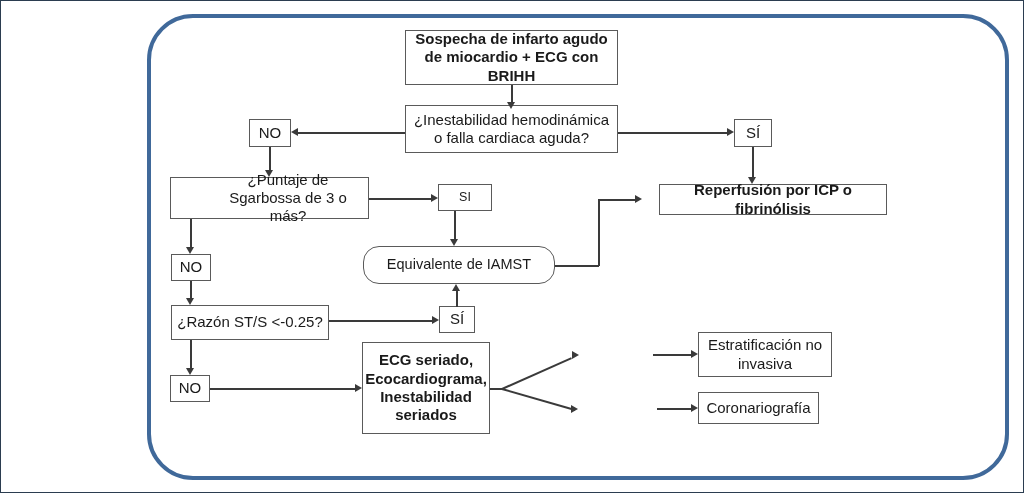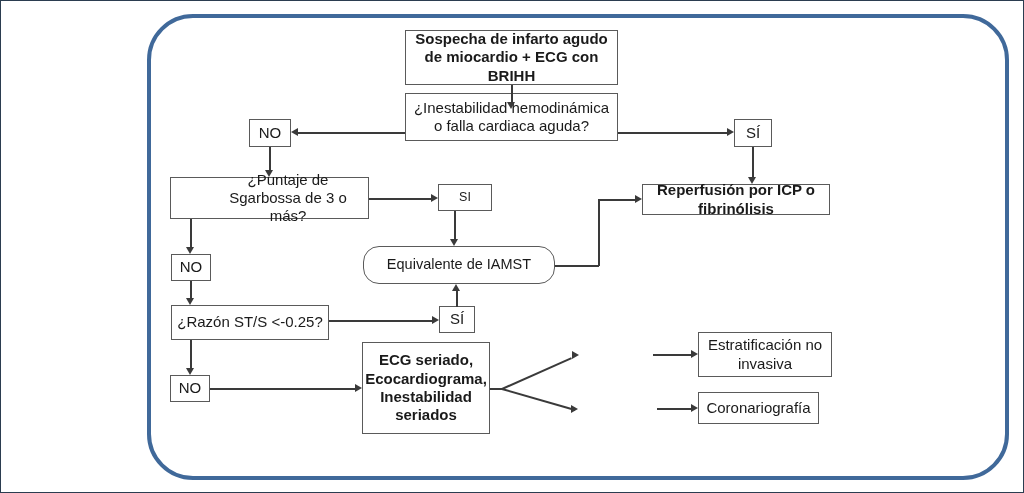--- a/index.html
+++ b/index.html
@@ -76,31 +76,31 @@
 </style>
 </head>
 <body>
 
 <div id="canvas">
 
   <div id="frame"></div>
 
   <div class="node bold md" style="left:404px; top:29px; width:213px; height:55px;">Sospecha de infarto agudo de miocardio + ECG con BRIHH</div>
 
-  <div class="node md" style="left:404px; top:92px; width:213px; height:48px;">¿Inestabilidad hemodinámica o falla cardiaca aguda?</div>
+  <div class="node md" style="left:404px; top:104px; width:213px; height:48px;">¿Inestabilidad hemodinámica o falla cardiaca aguda?</div>
 
   <div class="node md" style="left:248px; top:118px; width:42px; height:28px;">NO</div>
 
   <div class="node md" style="left:733px; top:118px; width:38px; height:28px;">SÍ</div>
 
   <div class="node md" style="left:169px; top:176px; width:199px; height:42px;padding-left:41px;">¿Puntaje de Sgarbossa de 3 o más?</div>
 
   <div class="node sm" style="left:437px; top:183px; width:54px; height:27px;">SI</div>
 
-  <div class="node bold md" style="left:641px; top:183px; width:188px; height:31px;">Reperfusión por ICP o fibrinólisis</div>
+  <div class="node bold md" style="left:658px; top:183px; width:228px; height:31px;">Reperfusión por ICP o fibrinólisis</div>
 
   <div class="node lg" style="left:362px; top:245px; width:192px; height:38px;border-radius:16px;">Equivalente de IAMST</div>
 
   <div class="node md" style="left:170px; top:253px; width:40px; height:27px;">NO</div>
 
   <div class="node md" style="left:170px; top:304px; width:158px; height:35px;">¿Razón ST/S &lt;-0.25?</div>
 
   <div class="node md" style="left:438px; top:305px; width:36px; height:27px;">SÍ</div>
 
   <div class="node md" style="left:169px; top:374px; width:40px; height:27px;">NO</div>

